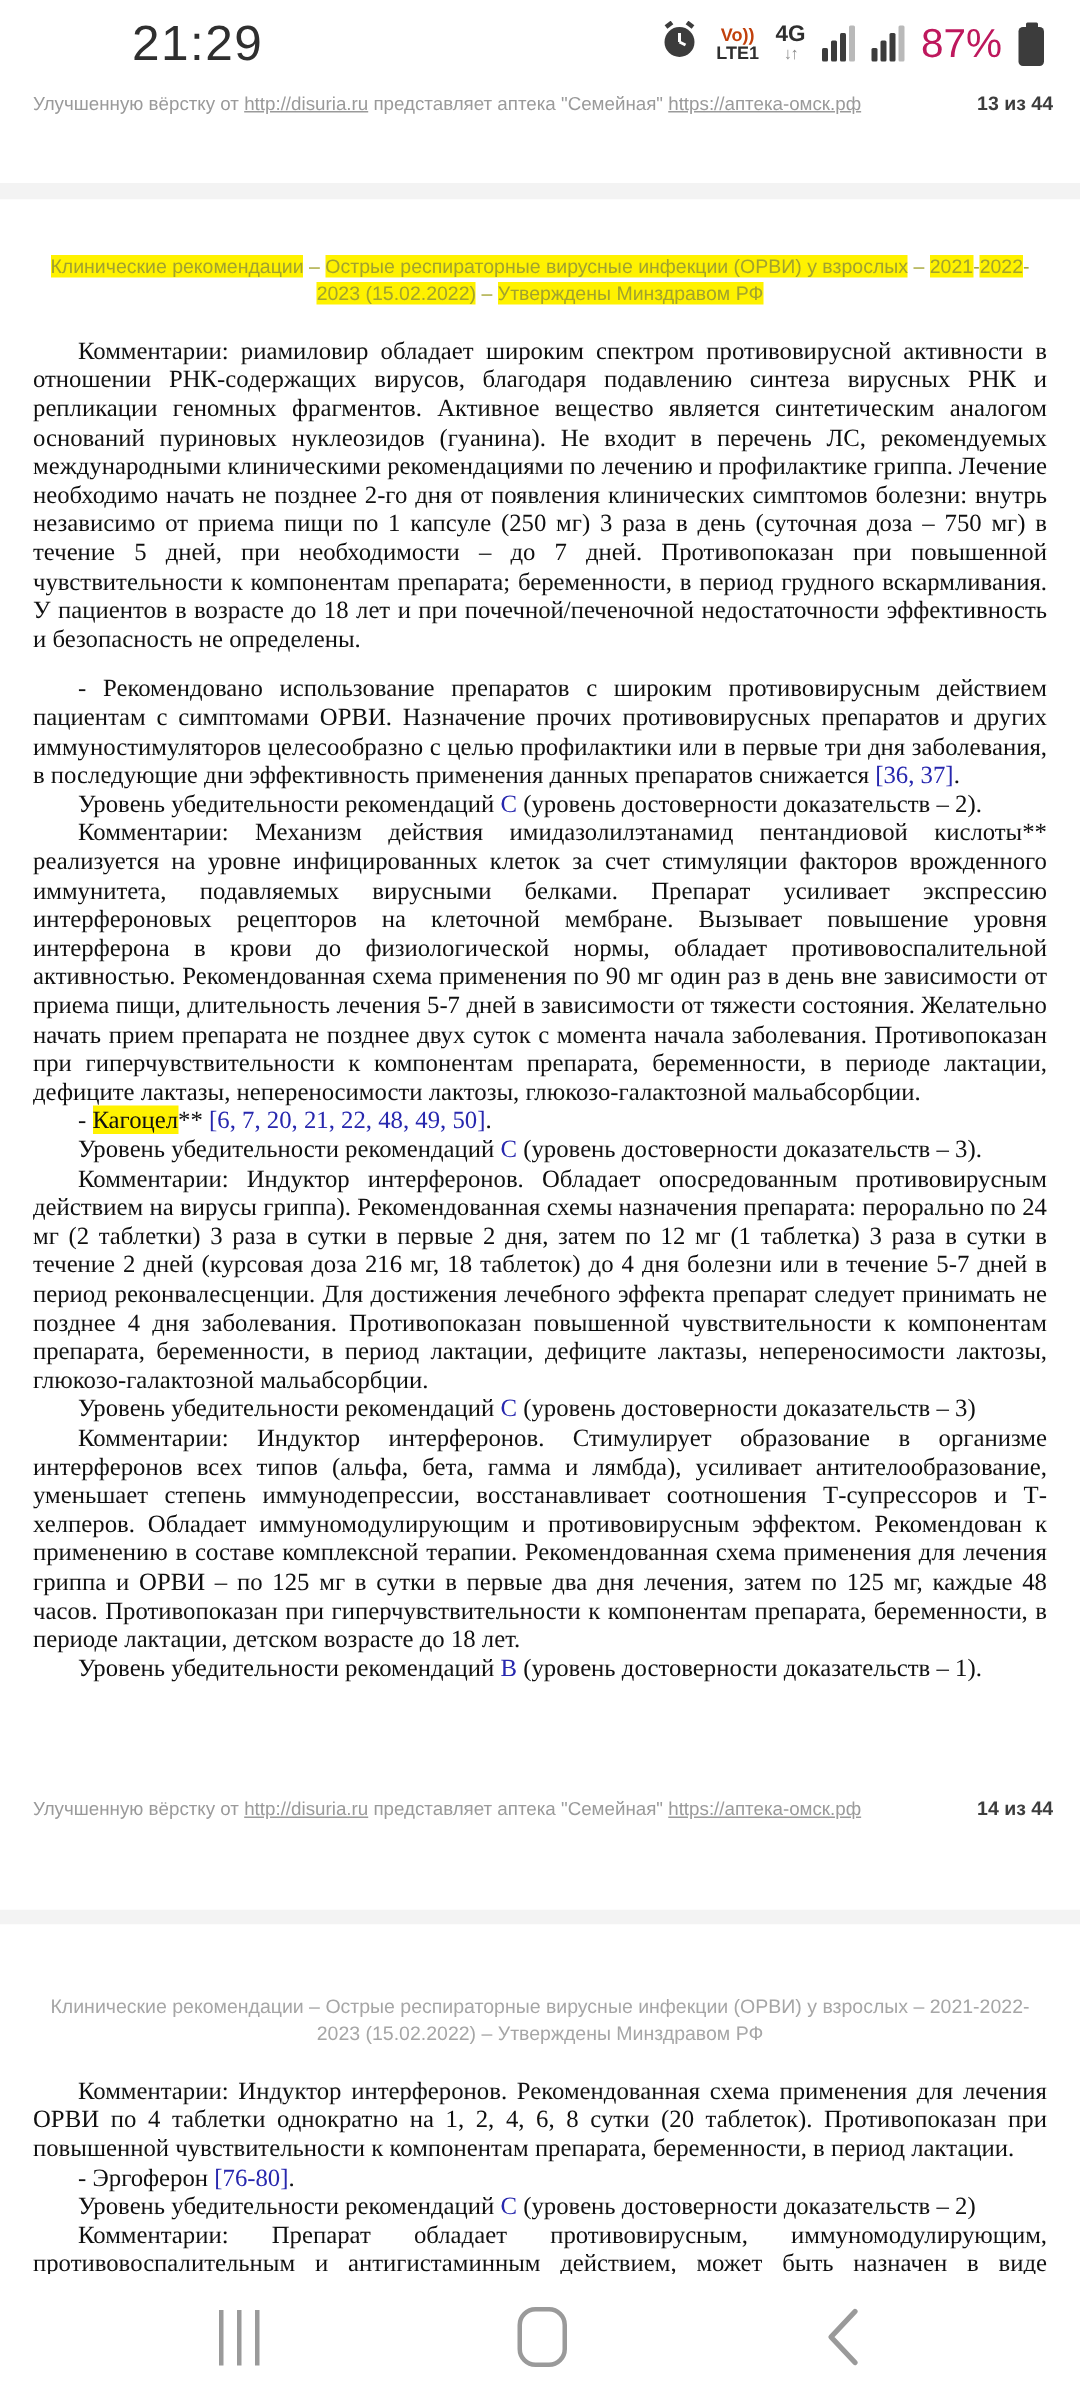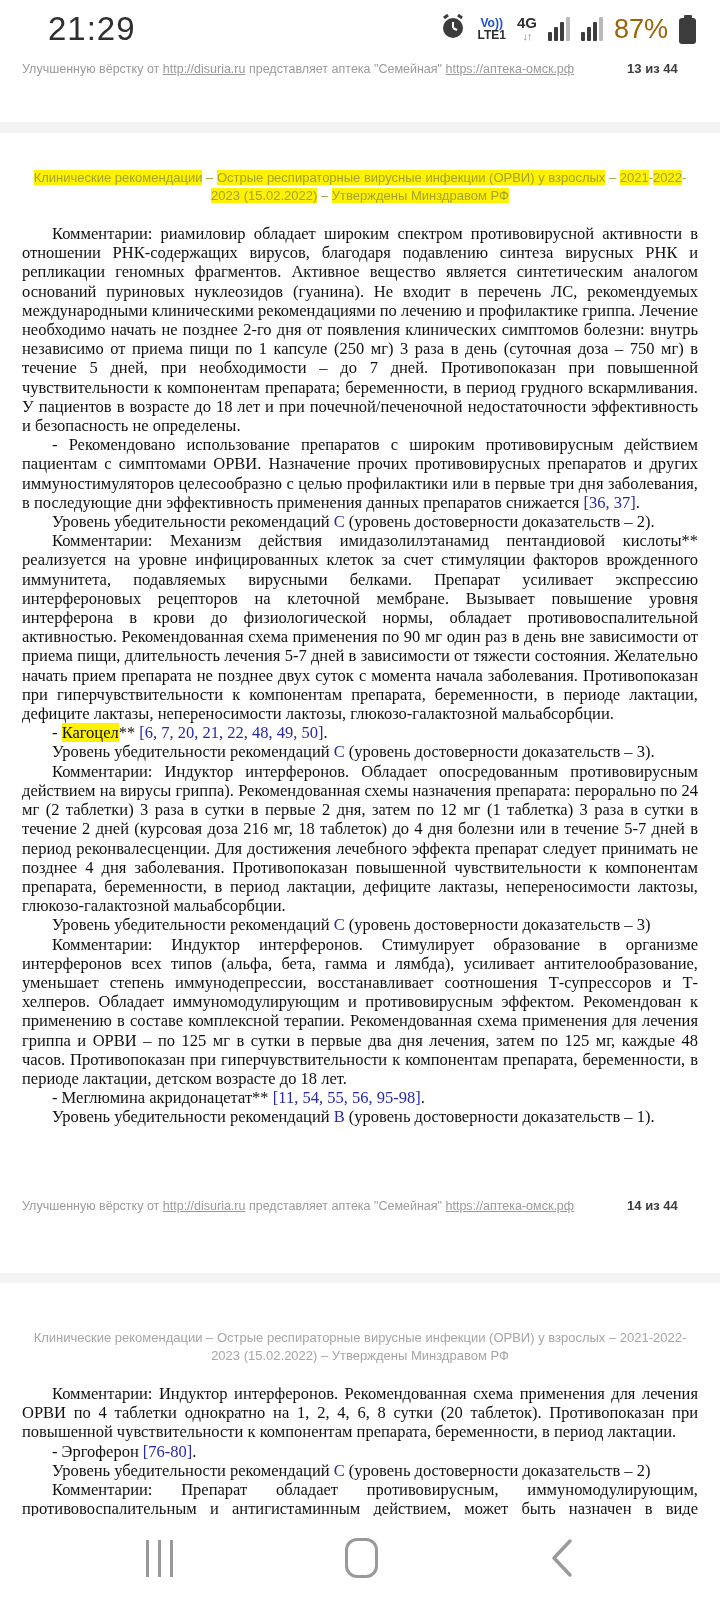--- a/index.html
+++ b/index.html
@@ -3,43 +3,43 @@
 <meta charset="utf-8">
 <style>
   html,body{margin:0;padding:0;}
   body{
     width:720px;height:1600px;position:relative;overflow:hidden;
     background:#ffffff;font-family:"Liberation Sans",sans-serif;
   }
   
   .status-bar{
     height:56px;display:flex;align-items:center;justify-content:space-between;
-    padding:2px 24px 0 48px;box-sizing:border-box;background:#fff;
+    padding:2px 24px 0 88px;box-sizing:border-box;background:#fff;
   }
   .sb-time{font-size:33px;color:#2f2f2f;letter-spacing:1px;}
   .sb-right{display:flex;align-items:center;gap:11px;}
   .sb-stack{display:flex;flex-direction:column;align-items:center;line-height:12px;}
-  .sb-stack .top{font-size:12px;font-weight:bold;color:#1d4ed8;}
+  .sb-stack .top{font-size:12px;font-weight:bold;color:#c2410c;}
   .sb-stack .bot{font-size:12px;font-weight:bold;color:#2f2f2f;}
   .sb-stack .arrows{font-size:11px;color:#8d8d8d;letter-spacing:-1px;}
   .sb-net-label{font-size:15px;font-weight:bold;color:#2f2f2f;line-height:14px;}
   .sig{display:flex;align-items:flex-end;gap:2px;height:24px;}
   .sig i{display:block;width:4px;background:#3c3c3c;border-radius:1px;}
   .sig i:nth-child(1){height:9px;}
   .sig i:nth-child(2){height:14px;}
   .sig i:nth-child(3){height:19px;}
   .sig i:nth-child(4){height:24px;background:#b9b9b9;}
-  .sb-batt-pct{font-size:27px;color:#a16207;}
+  .sb-batt-pct{font-size:27px;color:#be185d;}
   .battery{display:flex;flex-direction:column;align-items:center;}
   .battery .nub{width:8px;height:3px;background:#3c3c3c;border-radius:1px 1px 0 0;}
   .battery .bodyb{width:17px;height:26px;background:#3c3c3c;border-radius:3px;}
   
   .partial-page{height:66px;background:#fff;padding-top:5px;box-sizing:border-box;}
   .pg-footer{
-    display:flex;align-items:baseline;
+    display:flex;justify-content:space-between;align-items:baseline;
     padding:0 18px 0 22px;font-size:12.5px;color:#9a9a9a;gap:39px;
   }
   .pg-num{color:#3d3d3d;font-weight:bold;font-size:13px;white-space:nowrap;margin-left:14px;}
   .separator{height:11px;background:#f3f3f3;}
   .separator.thin{height:10px;}
   .page{background:#fff;position:relative;box-sizing:border-box;}
   .page-14{height:1140px;overflow:hidden;}
   .page-15{height:317px;overflow:hidden;}
   .doc-title{
     margin:36px auto 0;width:660px;text-align:center;
@@ -50,21 +50,21 @@
     font-size:13px;line-height:17.5px;color:#a6a6a6;
   }
   .seg-h{background:#fff200;}
   .seg-l{color:#2727ae;}
   .seg-g{color:#9a9a9a;text-decoration:underline;}
   .doc-body{
     margin:20px 22px 0 22px;font-family:"Liberation Serif",serif;
     font-size:16.5px;line-height:19.2px;text-align:justify;color:#101010;
   }
   .body-p{margin:0;text-indent:30px;}
-  .body-p.gap{}
+  .body-p.gap{margin-top:14px;}
   .pg14-footer{position:absolute;left:0;right:0;bottom:60px;}
   
   .nav-bar{
     position:absolute;bottom:0;left:0;width:720px;height:84px;background:#fff;
     display:flex;align-items:center;justify-content:space-between;
     padding:0 146px;box-sizing:border-box;
   }
   .nav-recents{display:flex;gap:9px;}
   .nav-recents i{display:block;width:3px;height:37px;background:#9a9a9a;}
   .nav-home{width:33px;height:40px;border:3.5px solid #9a9a9a;border-radius:12px;box-sizing:border-box;background:transparent;}
@@ -127,21 +127,20 @@
   <div class="doc-body">
       <p class="body-p"><span>Комментарии: риамиловир обладает широким спектром противовирусной активности в отношении РНК-содержащих вирусов, благодаря подавлению синтеза вирусных РНК и репликации геномных фрагментов. Активное вещество является синтетическим аналогом оснований пуриновых нуклеозидов (гуанина). Не входит в перечень ЛС, рекомендуемых международными клиническими рекомендациями по лечению и профилактике гриппа. Лечение необходимо начать не позднее 2-го дня от появления клинических симптомов болезни: внутрь независимо от приема пищи по 1 капсуле (250 мг) 3 раза в день (суточная доза – 750 мг) в течение 5 дней, при необходимости – до 7 дней. Противопоказан при повышенной чувствительности к компонентам препарата; беременности, в период грудного вскармливания. У пациентов в возрасте до 18 лет и при почечной/печеночной недостаточности эффективность и безопасность не определены.</span></p>
       <p class="body-p gap"><span>- Рекомендовано использование препаратов с широким противовирусным действием пациентам с симптомами ОРВИ. Назначение прочих противовирусных препаратов и других иммуностимуляторов целесообразно с целью профилактики или в первые три дня заболевания, в последующие дни эффективность применения данных препаратов снижается </span><span class="seg-l">[36, 37]</span><span>.</span></p>
       <p class="body-p"><span>Уровень убедительности рекомендаций </span><span class="seg-l">С</span><span> (уровень достоверности доказательств – 2).</span></p>
       <p class="body-p"><span>Комментарии: Механизм действия имидазолилэтанамид пентандиовой кислоты** реализуется на уровне инфицированных клеток за счет стимуляции факторов врожденного иммунитета, подавляемых вирусными белками. Препарат усиливает экспрессию интерфероновых рецепторов на клеточной мембране. Вызывает повышение уровня интерферона в крови до физиологической нормы, обладает противовоспалительной активностью. Рекомендованная схема применения по 90 мг один раз в день вне зависимости от приема пищи, длительность лечения 5-7 дней в зависимости от тяжести состояния. Желательно начать прием препарата не позднее двух суток с момента начала заболевания. Противопоказан при гиперчувствительности к компонентам препарата, беременности, в периоде лактации, дефиците лактазы, непереносимости лактозы, глюкозо-галактозной мальабсорбции.</span></p>
       <p class="body-p"><span>- </span><span class="seg-h">Кагоцел</span><span>** </span><span class="seg-l">[6, 7, 20, 21, 22, 48, 49, 50]</span><span>.</span></p>
       <p class="body-p"><span>Уровень убедительности рекомендаций </span><span class="seg-l">С</span><span> (уровень достоверности доказательств – 3).</span></p>
       <p class="body-p"><span>Комментарии: Индуктор интерферонов. Обладает опосредованным противовирусным действием на вирусы гриппа). Рекомендованная схемы назначения препарата: перорально по 24 мг (2 таблетки) 3 раза в сутки в первые 2 дня, затем по 12 мг (1 таблетка) 3 раза в сутки в течение 2 дней (курсовая доза 216 мг, 18 таблеток) до 4 дня болезни или в течение 5-7 дней в период реконвалесценции. Для достижения лечебного эффекта препарат следует принимать не позднее 4 дня заболевания. Противопоказан повышенной чувствительности к компонентам препарата, беременности, в период лактации, дефиците лактазы, непереносимости лактозы, глюкозо-галактозной мальабсорбции.</span></p>
       <p class="body-p"><span>Уровень убедительности рекомендаций </span><span class="seg-l">С</span><span> (уровень достоверности доказательств – 3)</span></p>
       <p class="body-p"><span>Комментарии: Индуктор интерферонов. Стимулирует образование в организме интерферонов всех типов (альфа, бета, гамма и лямбда), усиливает антителообразование, уменьшает степень иммунодепрессии, восстанавливает соотношения Т-супрессоров и Т-хелперов. Обладает иммуномодулирующим и противовирусным эффектом. Рекомендован к применению в составе комплексной терапии. Рекомендованная схема применения для лечения гриппа и ОРВИ – по 125 мг в сутки в первые два дня лечения, затем по 125 мг, каждые 48 часов. Противопоказан при гиперчувствительности к компонентам препарата, беременности, в периоде лактации, детском возрасте до 18 лет.</span></p>
-      <p class="body-p"><span>- Меглюмина акридонацетат** </span><span class="seg-l">[11, 54, 55, 56, 95-98]</span><span>.</span></p>
       <p class="body-p"><span>Уровень убедительности рекомендаций </span><span class="seg-l">B</span><span> (уровень достоверности доказательств – 1).</span></p>
     </div>
   <div class="pg14-footer">
     <div class="pg-footer">
       <span><span>Улучшенную вёрстку от </span><span class="seg-g">http://disuria.ru</span><span> представляет аптека "Семейная" </span><span class="seg-g">https://аптека-омск.рф</span></span>
       <span class="pg-num">14 из 44</span>
     </div>
   </div>
 </div>
 

